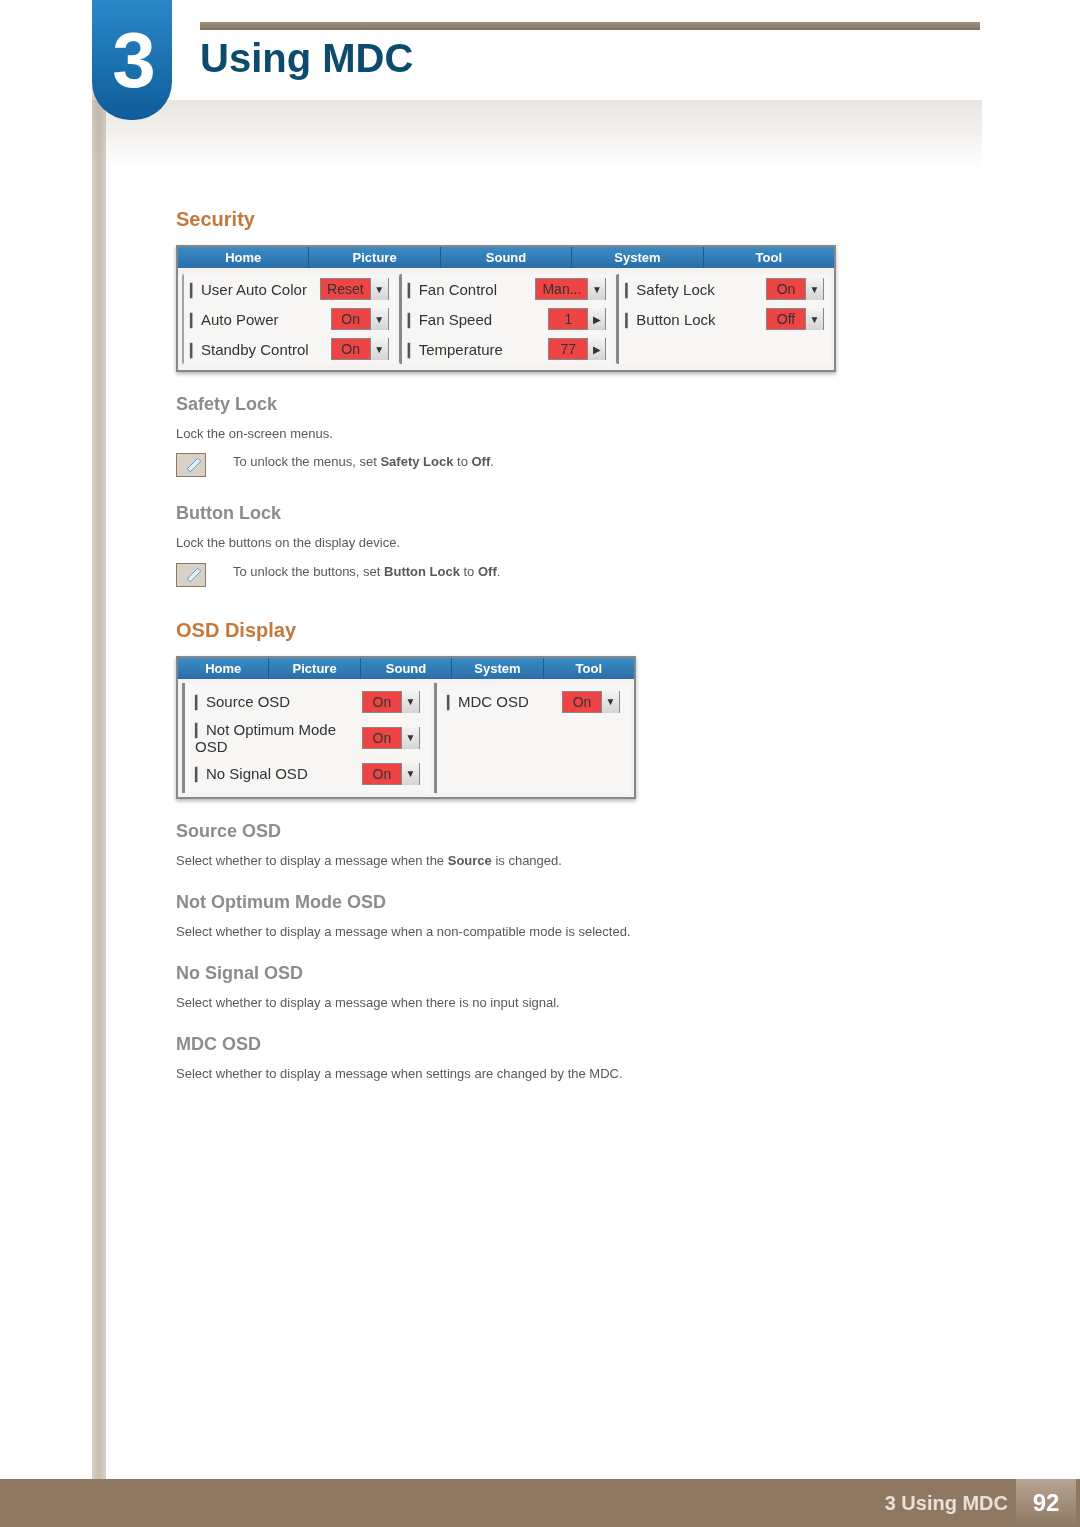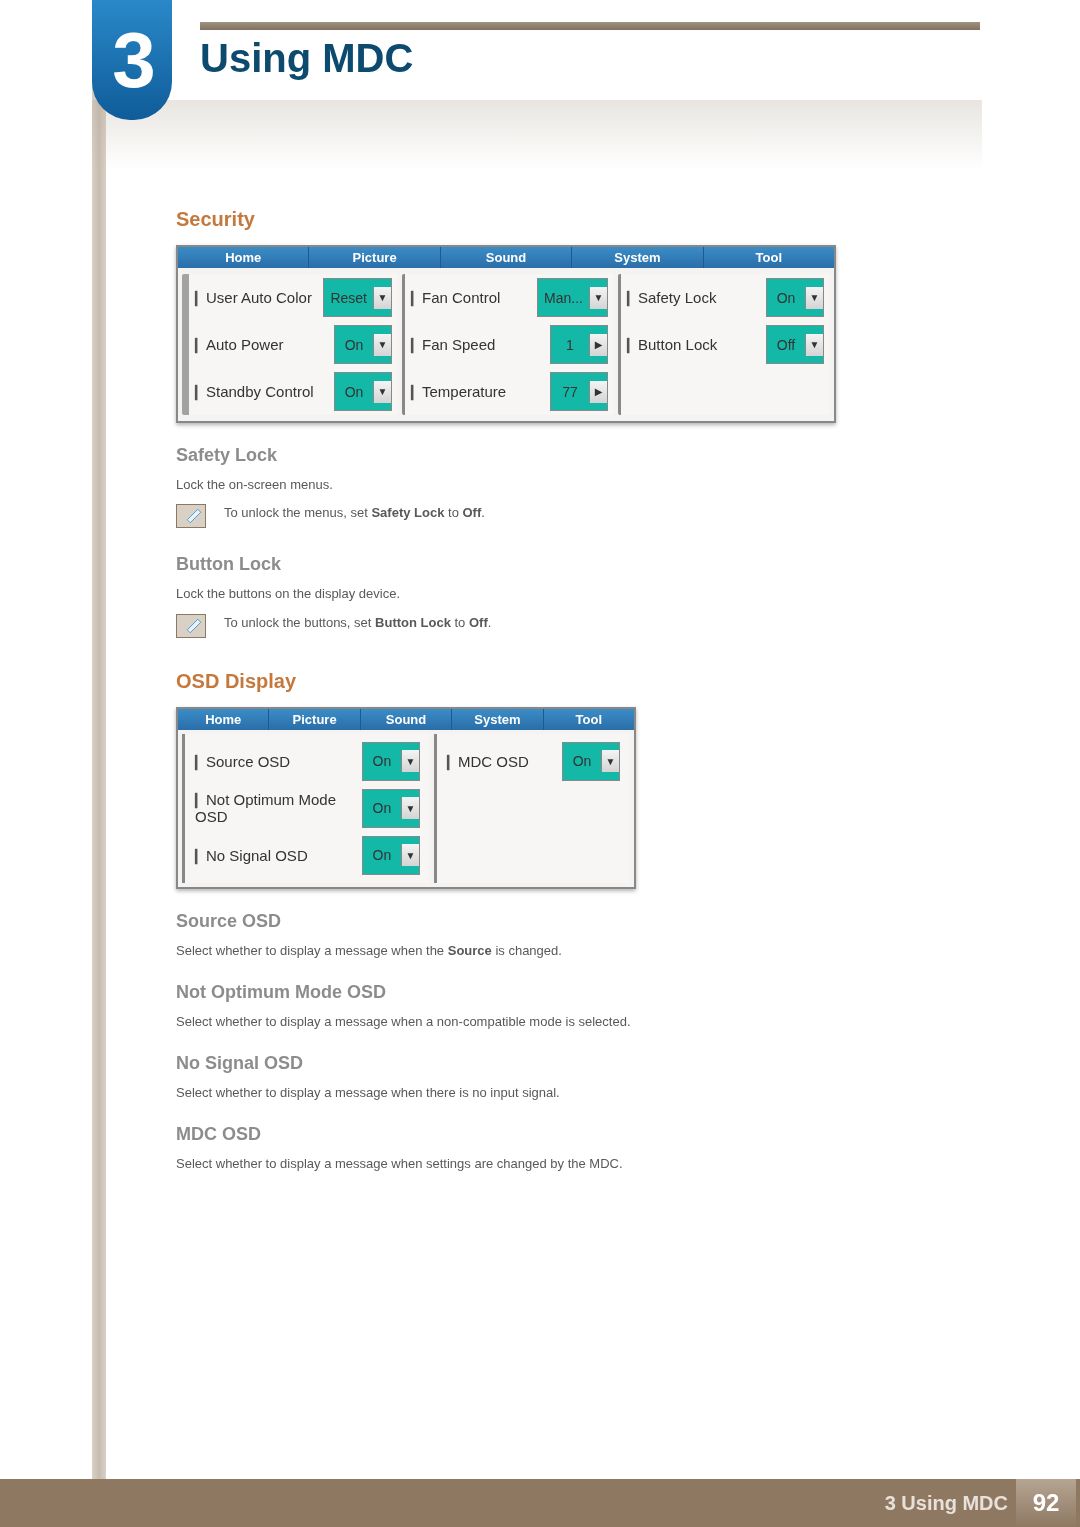--- a/index.html
+++ b/index.html
@@ -25,33 +25,33 @@
   .chapter-title-wrap { position:absolute; left: 200px; top: 36px; }
   .chapter-title { font-size: 40px; color: #0c4a6e; font-weight: bold; }
   .header-band { position:absolute; left: 200px; top: 22px; width: 780px; height: 8px;
     background: linear-gradient(to bottom,#a0927f,#82715e); }
   .header-fade { position:absolute; left: 92px; top: 100px; width: 890px; height: 70px;
     background: linear-gradient(to bottom, rgba(180,170,155,0.30), rgba(255,255,255,0));}
   .content { position:absolute; left: 176px; top: 208px; width: 690px; }
   .sect-heading { color:#c5783b; font-weight:bold; font-size:20px; margin-bottom:14px; }
   .sub-heading { color:#8c8c8c; font-weight:bold; font-size:18px; margin-top:22px; margin-bottom:10px; }
   .body-text { color:#595959; font-size:13px; line-height:1.4; margin-bottom:10px; }
-  .note-row { display:flex; align-items:flex-start; gap:18px; margin: 10px 0 6px 0;}
+  .note-row { display:flex; align-items:flex-start; gap:27px; margin: 10px 0 6px 0;}
   .note-icon { width:30px; height:24px; background:#d9d0c6; border:1px solid #8e7862; position:relative; flex:none;}
   .note-icon svg { width:18px; height:18px; position:absolute; right:2px; bottom:2px; stroke:#2a88c8; fill:#e8f1f8;}
   .panel { border: 2px solid #888; background:#f4f3f1; box-shadow: 0 2px 4px rgba(0,0,0,0.3); margin-bottom:6px; }
   .tabs { display:flex; background: linear-gradient(#3b8cc6,#2a6ea9); }
   .tab { flex:1; text-align:center; color:#fff; font-weight:bold; font-size:13px; padding:3px 0; border-right:1px solid #1f5a8a;}
   .tab:last-child { border-right:none; }
   .panel-body { display:flex; gap:4px; padding:6px 4px; }
   .col { flex:1; display:flex; flex-direction:column; gap:8px; border-left:3px solid #888; border-radius:2px; padding:4px 6px; background:#f7f6f4;}
-  .col:first-child { border-left:7px solid #a3a3a3; }
+  .col:first-child { border-left:2px solid #a3a3a3; }
   .field { display:flex; align-items:center; justify-content:space-between; font-size:15px; color:#333; }
   .field .lbl::before { content:"▎"; color:#555; font-size:13px; margin-right:1px; }
-  .dd { display:flex; align-items:center; border:1px solid #888; background:#14b8a6; height:39px; font-size:14px; }
+  .dd { display:flex; align-items:center; border:1px solid #888; background:#ef4444; height:22px; font-size:14px; }
   .dd .val { padding: 0 6px; min-width:38px; text-align:center; color:#333; }
   .dd .btn { width:18px; height:22px; background:linear-gradient(#f4f4f4,#d4d4d4); border-left:1px solid #888;
     display:flex; align-items:center; justify-content:center; font-size:10px; color:#333; }
   .spinner .btn::after { content:"▶"; }
   .drop .btn::after { content:"▼"; }
   .panel2 .col2 { display:flex; flex-direction:column; gap:8px; padding:8px 10px; flex:1; border-left:3px solid #888; background:#f7f6f4;}
   .panel2 .row2 { display:flex; align-items:center; font-size:15px; color:#333; }
   .panel2 .row2 .lbl { flex:1; }
   .panel2 .row2 .lbl::before { content:"▎"; color:#555; font-size:13px; margin-right:1px;}
 </style>

